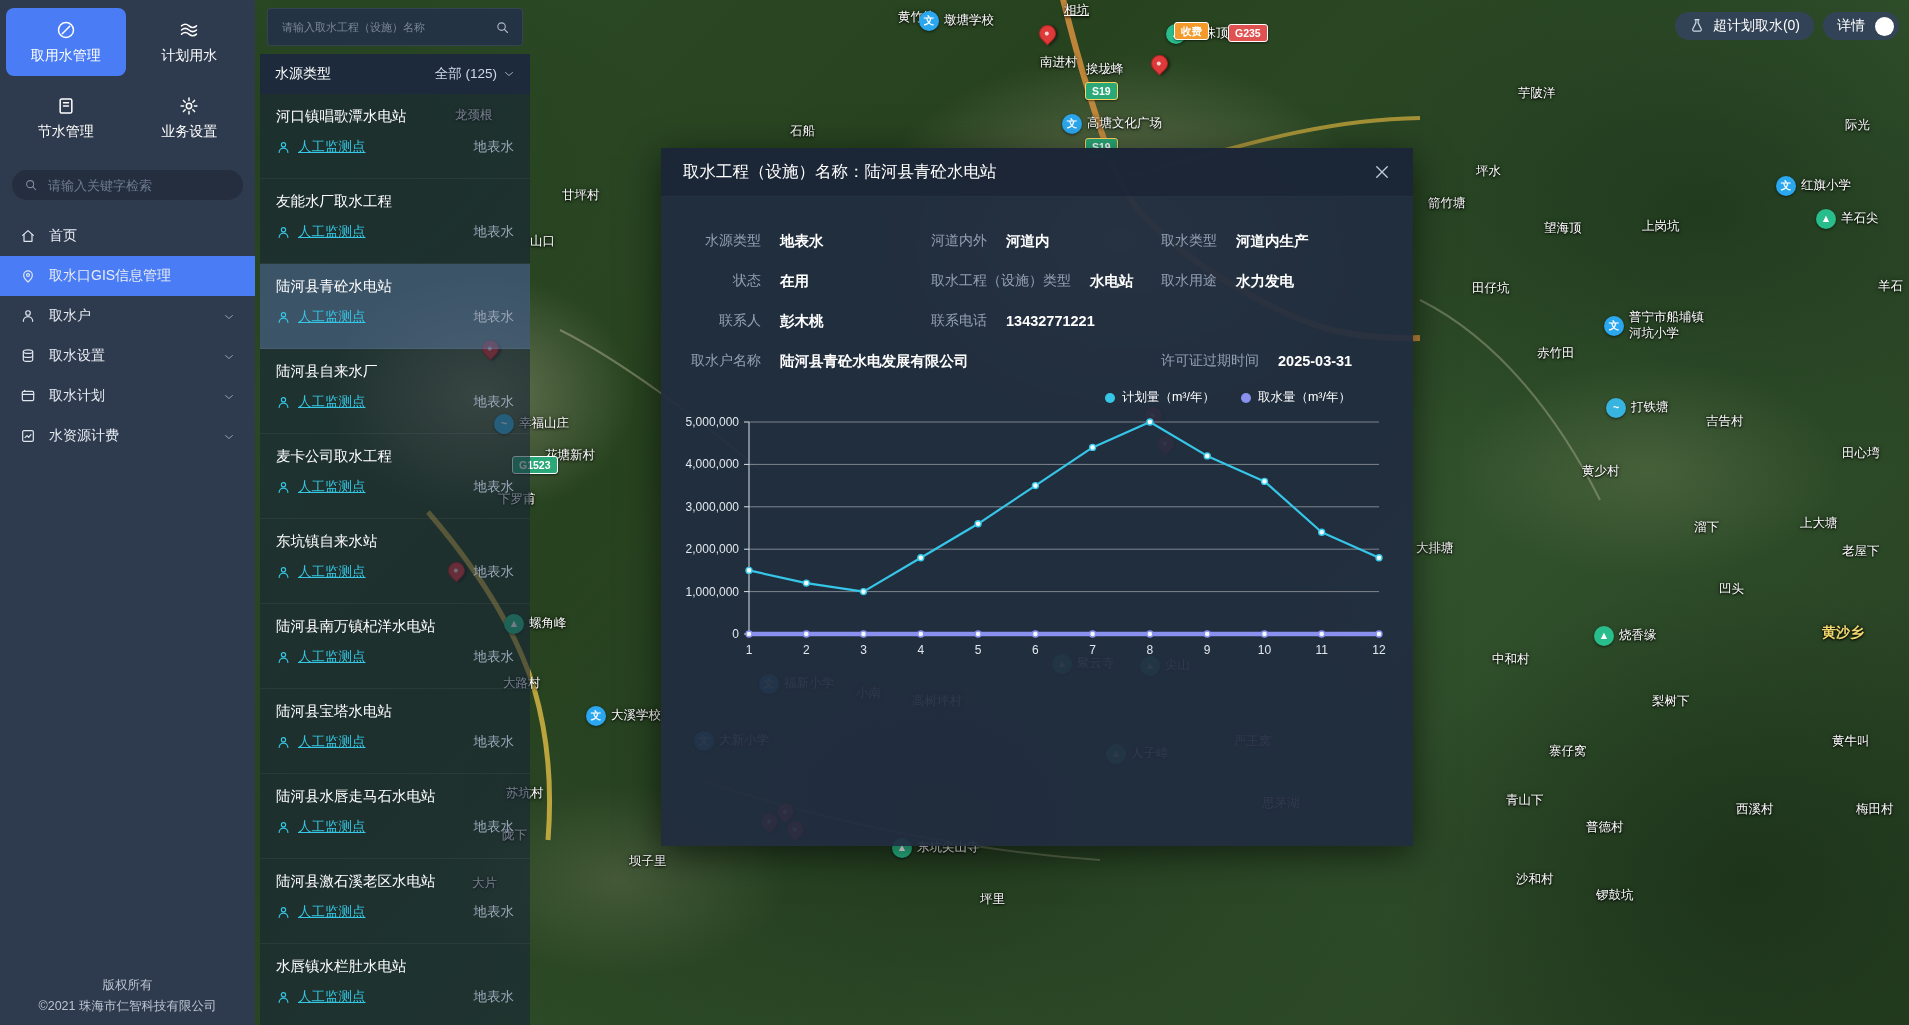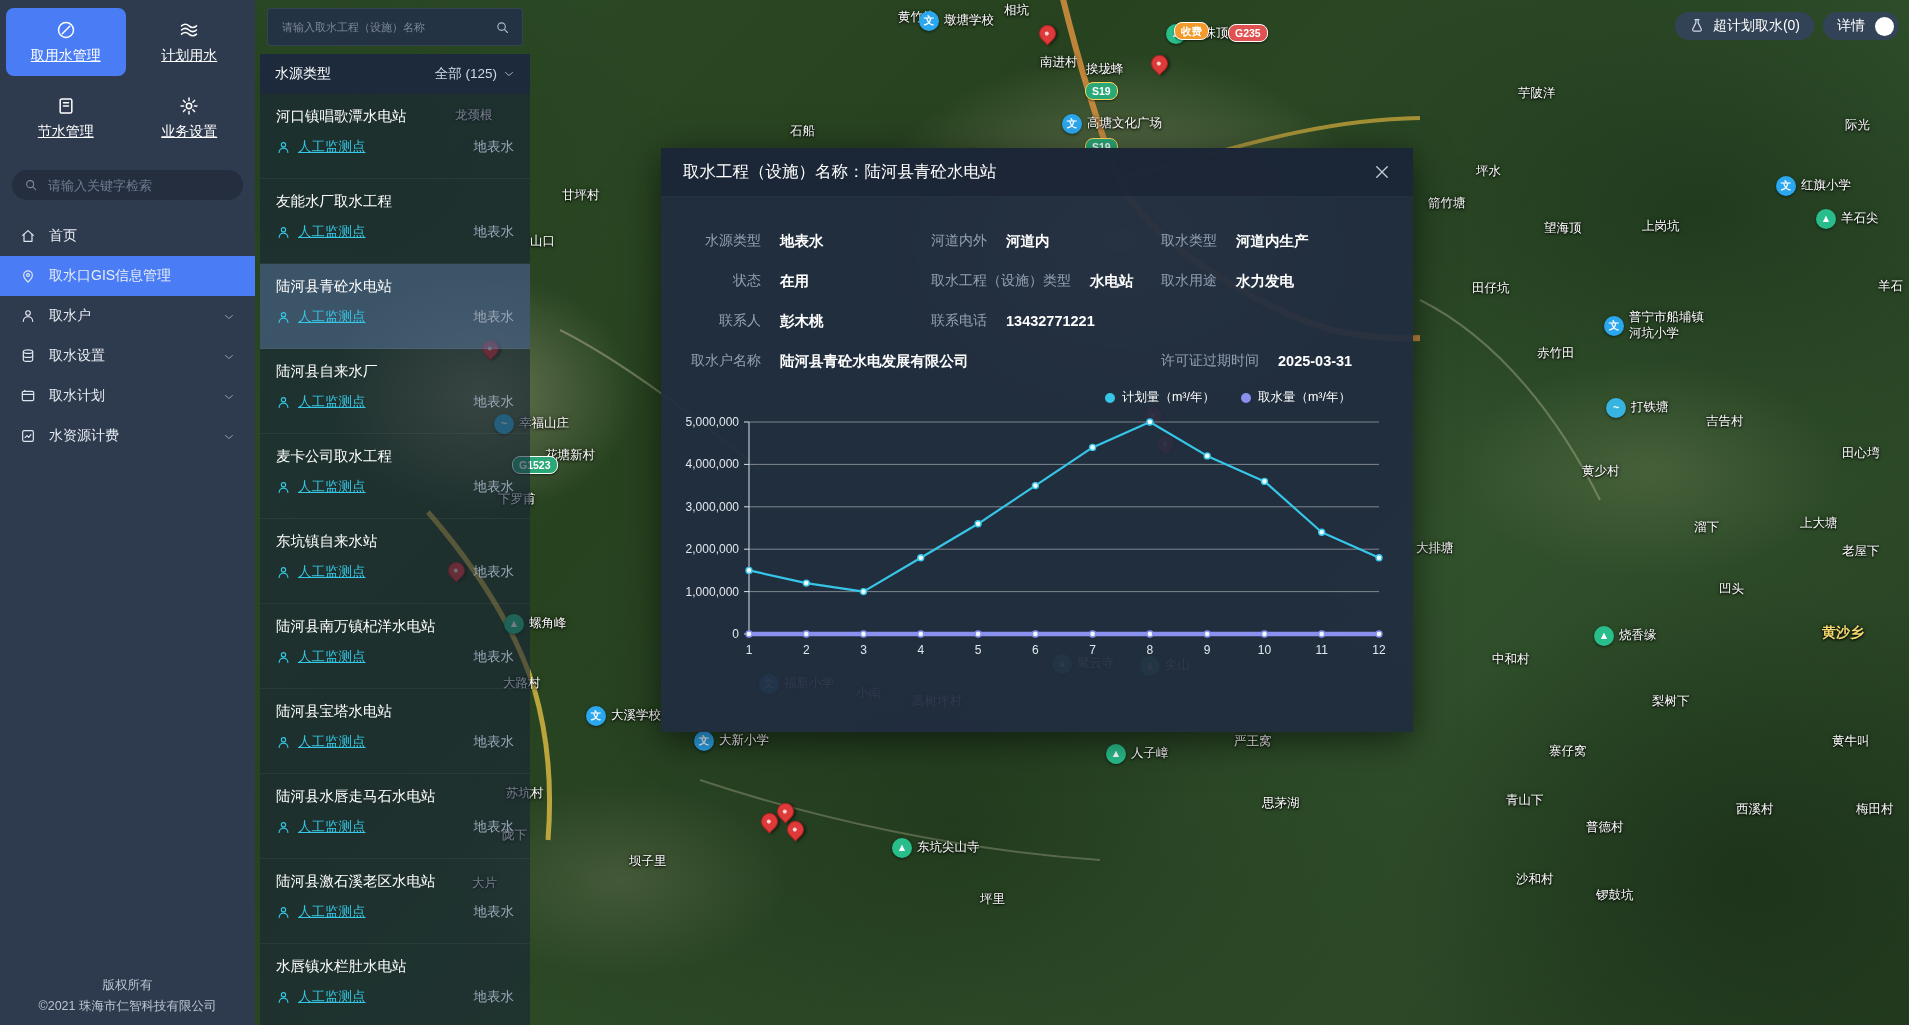--- a/index.html
+++ b/index.html
@@ -21,41 +21,41 @@
   .roads{position:absolute;inset:0;}
   .map-label{position:absolute;display:flex;align-items:center;gap:5px;color:#fff;
     font-size:12.5px;white-space:pre;line-height:1.25;
     text-shadow:0 1px 2px rgba(0,0,0,.95),0 0 4px rgba(0,0,0,.8);}
   .map-label .mk{width:20px;height:20px;border-radius:50%;flex:0 0 auto;display:flex;
     align-items:center;justify-content:center;font-size:10.5px;color:#fff;font-weight:bold;
     box-shadow:0 1px 3px rgba(0,0,0,.55);text-shadow:none;}
   .mk.school{background:#2aa7ee;} .mk.mountain{background:#29bd8b;} .mk.water{background:#38b4e0;}
   .map-label.region{color:#f2d96e;font-size:14px;font-weight:bold;}
   .badge{position:absolute;font-size:10.5px;font-weight:bold;color:#fff;padding:1px 6px;
-    border-radius:8px;line-height:1.35;box-shadow:0 1px 2px rgba(0,0,0,.5);}
+    border-radius:3px;line-height:1.35;box-shadow:0 1px 2px rgba(0,0,0,.5);}
   .badge.s{background:#2aa877;border:1px solid #ffd65c;}
   .badge.gx{background:#2aa877;border:1px solid #fff;}
   .badge.g{background:#e05252;border:1px solid #fff;}
   .badge.toll{background:#f39a2b;border:1px solid #fff;}
   .pin{position:absolute;width:15px;height:15px;background:#df3a3a;border:1px solid #b02525;
     border-radius:50% 50% 50% 0;transform:rotate(-45deg);box-shadow:1px 2px 3px rgba(0,0,0,.5);}
   .pin::after{content:"";position:absolute;left:4.5px;top:4.5px;width:4px;height:4px;border-radius:50%;background:#f8d6d6;}
 
   .map-controls{position:absolute;top:12px;right:10px;display:flex;gap:9px;align-items:center;}
   .pill{height:28px;display:flex;align-items:center;gap:8px;background:rgba(52,67,91,.92);
     border-radius:16px;padding:0 14px;color:#fff;font-size:14px;cursor:pointer;}
   .pill .picon{width:16px;height:16px;color:#cfd8e6;}
   .pill.toggle{padding-right:5px;}
   .knob{width:19px;height:19px;border-radius:50%;background:#fff;margin-left:2px;}
 
   
   .sidebar{position:absolute;left:0;top:0;width:255px;height:100%;background:#2e3a4d;z-index:5;}
   .modules{display:grid;grid-template-columns:1fr 1fr;gap:8px 4px;padding:8px 6px 6px;}
   .module{height:68px;display:flex;flex-direction:column;align-items:center;justify-content:center;
-    gap:7px;color:#fff;font-size:14px;border-radius:8px;cursor:pointer;text-decoration:underline;}
+    gap:7px;color:#fff;font-size:14px;border-radius:8px;cursor:pointer;}
   .module .micon{width:20px;height:20px;color:#fff;}
   .module.active{background:#4a7df5;}
   .side-search{margin:12px 12px 16px;height:30px;border-radius:15px;background:#242e3f;
     display:flex;align-items:center;gap:8px;padding:0 12px;}
   .side-search .sicon{width:14px;height:14px;color:#7c899e;flex:0 0 auto;}
   .side-search input{flex:1;background:transparent;border:none;outline:none;color:#d5dce6;font-size:13px;}
   .side-search input::placeholder{color:#6e7b91;}
   .menu{display:flex;flex-direction:column;}
   .menu-item{height:40px;display:flex;align-items:center;gap:13px;padding:0 20px;color:#e8edf4;
     font-size:14px;cursor:pointer;}
@@ -79,21 +79,21 @@
   .panel-head .chev{width:12px;height:12px;color:#aeb9c9;}
   .station{height:85px;box-sizing:border-box;padding:13px 16px 0;border-bottom:1px solid rgba(255,255,255,.05);cursor:pointer;}
   .station.selected{background:rgba(98,128,175,.45);}
   .st-name{color:#fff;font-size:14.5px;margin-bottom:12px;white-space:nowrap;}
   .st-row{display:flex;align-items:center;gap:7px;}
   .st-row .picn{width:15px;height:15px;color:#35c8e6;flex:0 0 auto;}
   .st-monitor{color:#35c8e6;font-size:13.5px;text-decoration:underline;cursor:pointer;}
   .st-source{margin-left:auto;color:#9aa7b8;font-size:13.5px;}
 
   
-  .modal{position:absolute;left:661px;top:148px;width:752px;height:584px;z-index:6;
+  .modal{position:absolute;left:661px;top:148px;width:752px;height:698px;z-index:6;
     background:rgba(33,45,64,.94);box-shadow:0 8px 34px rgba(0,0,0,.55);}
   .modal-head{height:48px;display:flex;align-items:center;padding:0 22px;
     background:rgba(26,36,53,.8);border-bottom:1px solid rgba(255,255,255,.05);}
   .modal-title{color:#fff;font-size:16.5px;}
   .modal-close{margin-left:auto;width:18px;height:18px;color:#c2cad6;cursor:pointer;}
   .modal-info{position:relative;padding-top:24px;}
   .frow{position:relative;height:40px;}
   .fgroup{position:absolute;top:0;display:flex;align-items:center;height:100%;}
   .fgroup.g0{left:0;} .fgroup.g1{left:270px;} .fgroup.g2{left:500px;}
   .fgroup .flab{color:#93a0b4;font-size:14px;}
@@ -114,21 +114,21 @@
     <svg class="roads" width="1909" height="1025">
       <path d="M1062,-5 C1078,60 1096,120 1116,172 C1136,222 1190,262 1252,296 C1310,328 1350,340 1420,338" fill="none" stroke="#d8913e" stroke-width="6" opacity="0.85"></path>
       <path d="M1120,178 C1200,160 1300,120 1420,118" fill="none" stroke="#d8b03e" stroke-width="4" opacity="0.7"></path>
       <path d="M428,512 C466,556 512,618 534,688 C548,736 552,790 548,840" fill="none" stroke="#e0bd45" stroke-width="5" opacity="0.8"></path>
       <path d="M560,330 C620,360 700,420 760,470" fill="none" stroke="#cfc9a8" stroke-width="2" opacity="0.4"></path>
       <path d="M1420,300 C1500,340 1560,420 1600,500" fill="none" stroke="#cfc9a8" stroke-width="2" opacity="0.35"></path>
       <path d="M700,780 C820,820 960,850 1100,860" fill="none" stroke="#cfc9a8" stroke-width="2" opacity="0.3"></path>
     </svg>
     <div id="map-markers">
         <div class="map-label" style="left: 898px; top: 10px;"><span>黄竹坑</span></div>
-        <div class="map-label" style="left: 1004px; top: 3px;"><span>相坑</span></div>
+        <div class="map-label" style="left: 1064px; top: 3px; text-decoration: underline;"><span>相坑</span></div>
         <div class="map-label" style="left: 1040px; top: 55px;"><span>南进村</span></div>
         <div class="map-label" style="left: 1086px; top: 62px;"><span>挨垅蜂</span></div>
         <div class="map-label" style="left: 1518px; top: 86px;"><span>芋陂洋</span></div>
         <div class="map-label" style="left: 1845px; top: 86px; margin-top: 32px;"><span>际光</span></div>
         <div class="map-label" style="left: 455px; top: 108px;"><span>龙颈根</span></div>
         <div class="map-label" style="left: 790px; top: 124px;"><span>石船</span></div>
         <div class="map-label" style="left: 562px; top: 188px;"><span>甘坪村</span></div>
         <div class="map-label" style="left: 530px; top: 234px;"><span>山口</span></div>
         <div class="map-label" style="left: 1476px; top: 164px;"><span>坪水</span></div>
         <div class="map-label" style="left: 1428px; top: 196px;"><span>箭竹塘</span></div>

